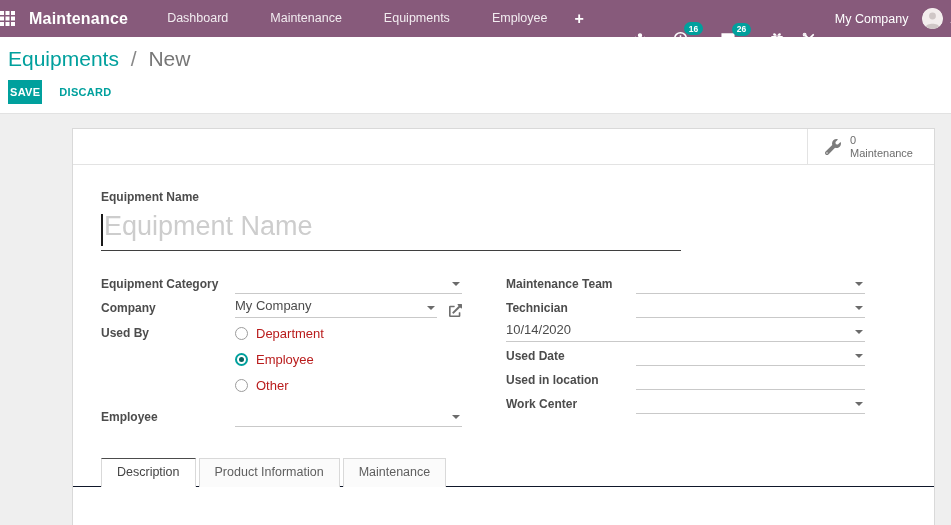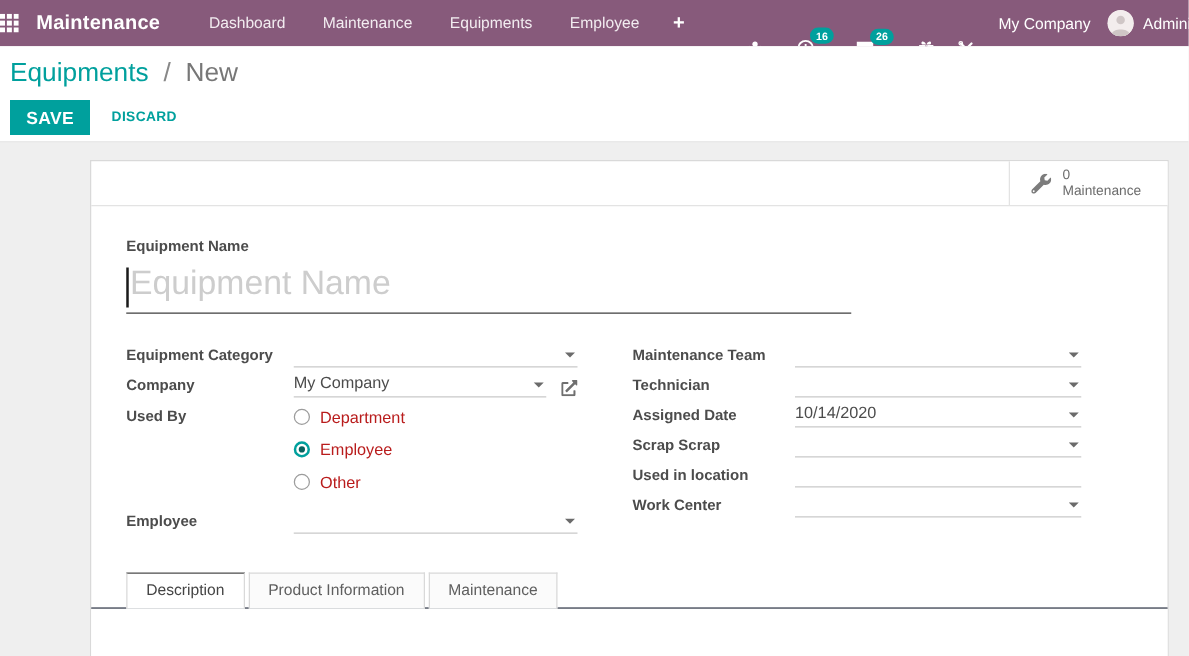--- a/index.html
+++ b/index.html
@@ -4,41 +4,41 @@
 <style>
   * { margin:0; padding:0; box-sizing:border-box; }
   html,body { width:951px; height:525px; overflow:hidden; background:#efefef;
               font-family:"Liberation Sans", sans-serif; }
 
   
   .navbar { height:37px; background:#875A7B; display:flex; align-items:center;
             color:#fff; font-size:12.5px; white-space:nowrap; overflow:hidden; }
   .apps-btn { width:38px; height:37px; display:flex; align-items:center; justify-content:center; cursor:pointer; }
   .brand { font-size:16px; font-weight:bold; margin:0 26px 0 14px; letter-spacing:.2px; cursor:pointer; }
-  .nav-items { display:flex; align-items:center; gap:4px; }
+  .nav-items { display:flex; align-items:center; gap:16px; }
   .nav-item { padding:0 13px; line-height:37px; cursor:pointer; color:#f2ecf0; }
   .nav-plus { font-size:16px; font-weight:bold; padding:0 14px; cursor:pointer; }
   .systray { display:flex; align-items:center; margin-left:26px; }
   .tray-btn { position:relative; padding:0 9px; display:flex; align-items:center; cursor:pointer;margin-top:40px; }
   .tray-btn svg { display:block; }
   .badge { position:absolute; top:-9px; right:-6px; background:#00A09D; color:#fff;
            font-size:8.5px; font-weight:bold; border-radius:8px; padding:1.5px 4.5px; line-height:1.2; }
   .tray-company { margin:0 14px 0 10px; font-size:12.5px; cursor:pointer; }
   .user-zone { display:flex; align-items:center; gap:7px; cursor:pointer; }
   .avatar { width:21px; height:21px; border-radius:50%; background:#f3eded; overflow:hidden; flex:none; }
   .user-name { font-size:12.5px; }
 
   
   .control-panel { background:#fff; border-bottom:1px solid #e2e2e2; height:77px; padding:9px 0 0 8px; }
   .breadcrumb { font-size:21px; line-height:26px; color:#777; }
   .breadcrumb .bc-link { color:#00A09D; cursor:pointer; }
   .bc-sep { margin:0 6px; color:#888; }
   .cp-buttons { margin-top:8px; display:flex; align-items:center; gap:4px; }
-  .btn-save { background:#00A09D; color:#fff; border:1px solid #00A09D; font-size:14px; font-weight:bold;
-              padding:5px 12px; letter-spacing:.3px; cursor:pointer; font-family:inherit; }
+  .btn-save { background:#00A09D; color:#fff; border:1px solid #00A09D; font-size:11px; font-weight:bold;
+              padding:5px 1px; letter-spacing:.3px; cursor:pointer; font-family:inherit; }
   .btn-discard { background:transparent; border:1px solid transparent; color:#00A09D; font-size:11px;
                  font-weight:bold; padding:5px 12px; letter-spacing:.3px; cursor:pointer; font-family:Liberation Sans, sans-serif; }
 
   
   .main { background:#efefef; height:412px; }
   .card { margin:14px 16px 0 72px; background:#fff; border:1px solid #d9d9d9; min-height:520px; position:relative; }
   .button-box { height:36px; border-bottom:1px solid #e3e3e3; display:flex; justify-content:flex-end; }
   .stat-btn { width:127px; border:none; border-left:1px solid #e3e3e3; background:#fff; display:flex;
               align-items:center; gap:9px; padding:0 0 0 17px; cursor:pointer; font-family:inherit; }
   .stat-txt { text-align:left; font-size:11px; color:#6d6d6d; line-height:13px; }
@@ -274,28 +274,27 @@
             </div>
           </div>
           <div class="frow">
             <span class="flabel">Technician</span>
             <div class="fld">
               <span class="val"></span>
               <span class="caret"></span>
             </div>
           </div>
           <div class="frow">
-            <span class="flabel">Assigned Date</span>
             <div class="fld">
               <span class="val">10/14/2020</span>
               <span class="caret"></span>
             </div>
           </div>
           <div class="frow">
-            <span class="flabel">Scrap Scrap</span>
+            <span class="flabel">Used Date</span>
             <div class="fld">
               <span class="val"></span>
               <span class="caret"></span>
             </div>
           </div>
           <div class="frow">
             <span class="flabel">Used in location</span>
             <div class="fld">
               <span class="val"></span>
             </div>

